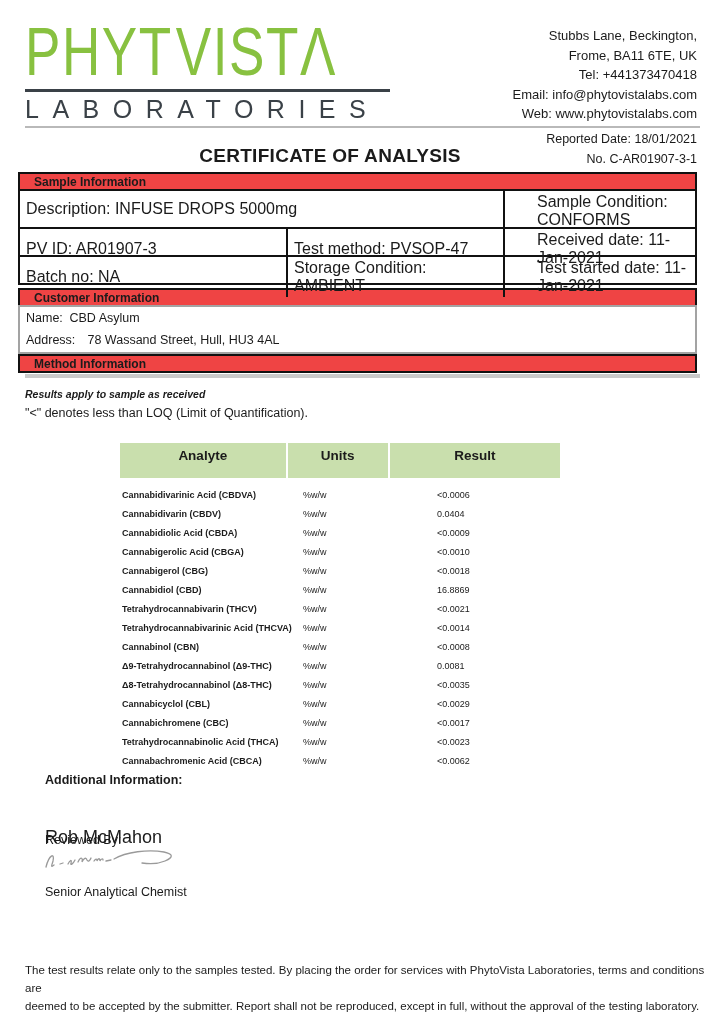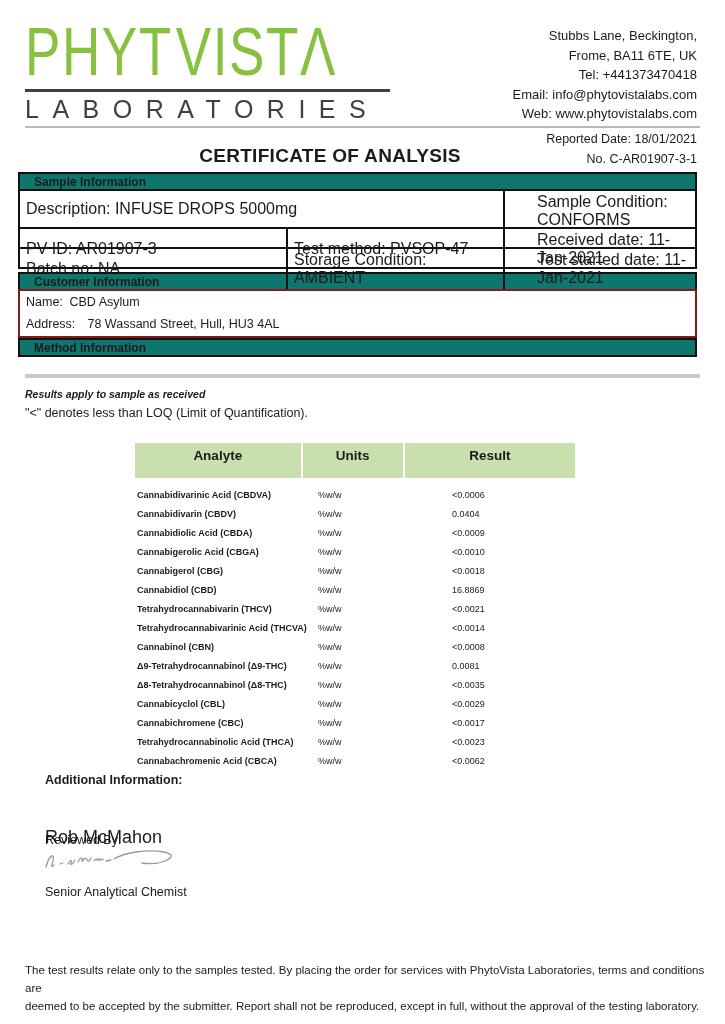--- a/index.html
+++ b/index.html
@@ -33,48 +33,48 @@
   .reported-date { position:absolute; right:28px; top:132px; font-size:12.5px; }
   .coa-number    { position:absolute; right:28px; top:152px; font-size:12.5px; }
   .coa-title {
     position:absolute; left:110px; top:145px; width:440px; text-align:center;
     font-size:19px; font-weight:bold; letter-spacing:0.3px;
   }
 
   
   .info-stack { position:absolute; left:18px; top:172px; width:679px; }
   .sec-bar {
-    background:#0f766e; border:2px solid #111;
+    background:#ef4444; border:2px solid #111;
     font-size:12px; font-weight:bold; padding:0 0 1px 14px; height:19px; line-height:17px;
   }
-  .sec-box { border:2px solid #7f1d1d; margin-top:-2px; background:#fff; font-size:12.5px; }
+  .sec-box { border:2px solid #a3a3a3; margin-top:-2px; background:#fff; font-size:12.5px; }
   .grid-row { display:grid; margin-top:-2px; border:2px solid #111; }
   .row-desc { grid-template-columns:485px 1fr; height:40px; }
-  .row-3col { grid-template-columns:268px 217px 1fr; height:22px; }
+  .row-3col { grid-template-columns:268px 217px 1fr; height:30px; }
   .cell { padding:2px 6px; border-right:2px solid #111; display:flex; align-items:center; }
   .cell:last-child { border-right:none;margin-left:26px; }
   .cell.top { align-items:flex-start; padding-top:9px; }
   .cust-box { padding:3px 6px 5px 6px; }
   .cust-line { margin-top:1px; }
   .cust-line + .cust-line { margin-top:8px; }
   .lbl-name  { display:inline-block; min-width:40px; }
   .lbl-addr  { display:inline-block; min-width:58px; }
   .method-box { padding:2px 6px 3px 6px; }
   .gap3 { height:3px; }
 
   .rule-gray-2 { position:absolute; left:25px; right:25px; top:374px; height:4px; background:#cacaca; }
 
   .note-italic {
     position:absolute; left:25px; top:388px;
     font-size:10.5px; font-weight:bold; font-style:italic;
   }
   .note-loq { position:absolute; left:25px; top:406px; font-size:12.5px; }
 
   
-  .results { position:absolute; left:135px; top:443px; width:440px; }
+  .results { position:absolute; left:120px; top:443px; width:440px; }
   .rt-head { display:flex; }
   .rt-hcell {
     background:#c9dfad; height:35px; padding-top:5px; text-align:center;
     font-size:13.5px; font-weight:bold;
   }
   .rt-h-analyte { width:172px; margin-right:2px; }
   .rt-h-units   { width:104px;  margin-right:2px; }
   .rt-h-result  { width:177px; }
   .rt-body { margin-top:8px; }
   .rrow { position:relative; height:19px; }

